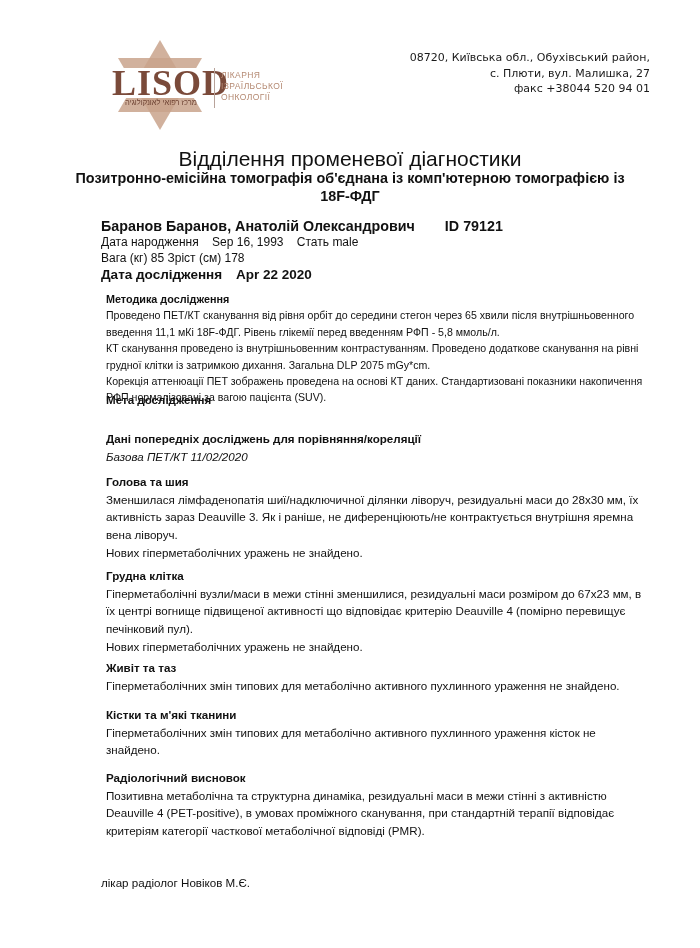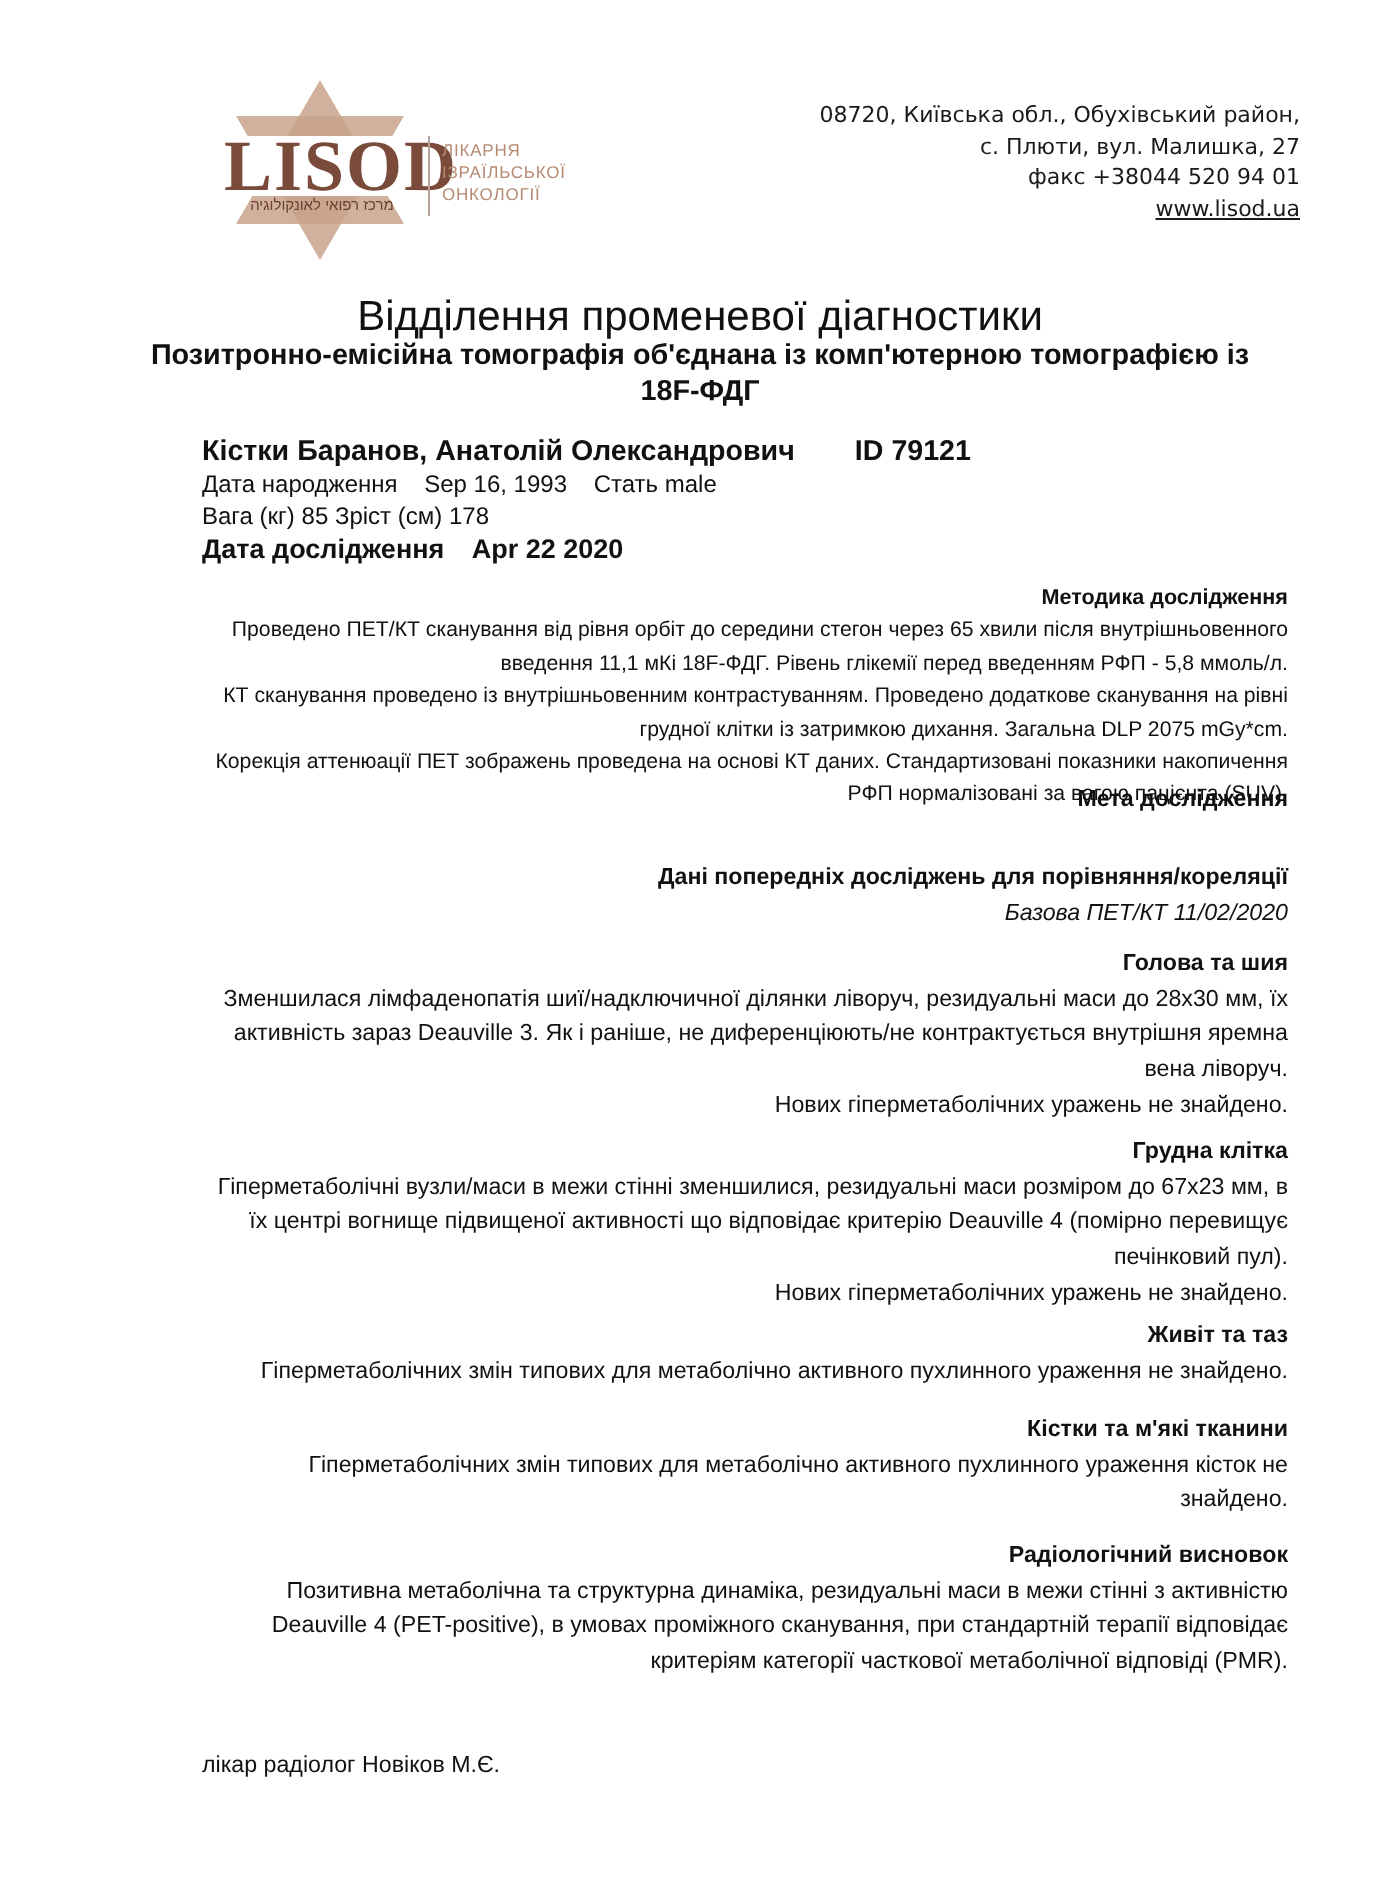--- a/index.html
+++ b/index.html
@@ -32,21 +32,21 @@
     .title-block { position: absolute; left: 60px; width: 580px; top: 149px; text-align: center; }
     .dept { font-size: 21px; line-height: 20px; font-weight: normal; }
     .study { font-size: 14.4px; line-height: 18px; font-weight: bold; }
 
     .patient { position: absolute; left: 101px; top: 218px; width: 520px; font-size: 12px; line-height: 15.5px; }
     .patient .name-row { font-size: 14.3px; font-weight: bold; line-height: 17px; white-space: nowrap; }
     .patient .name-row .pid { margin-left: 26px; }
     .patient .study-date { font-size: 13.5px; font-weight: bold; line-height: 17px; }
     .patient .gap { display: inline-block; width: 10px; }
 
-    .section { position: absolute; left: 84px; width: 560px; font-size: 11.6px; line-height: 17.7px; text-align: right; }
+    .section { position: absolute; left: 106px; width: 560px; font-size: 11.6px; line-height: 17.7px; }
     .section .h { font-weight: bold; }
     .section.small { font-size: 10.6px; line-height: 16.4px; }
     .section.small .h { font-size: 10.8px; }
     .section .it { font-style: italic; }
     .section p { margin: 0; }
 
     .signature { position: absolute; left: 101px; top: 875px; font-size: 11.6px; line-height: 16px; }
   </style>
 </head>
 <body>
@@ -64,32 +64,31 @@
     <div>Лікарня</div>
     <div>Ізраїльської</div>
     <div>Онкології</div>
   </div>
 </div>
 
 <div class="address">
   <div>08720, Київська обл., Обухівський район,</div>
   <div>с. Плюти, вул. Малишка, 27</div>
   <div>факс +38044 520 94 01</div>
-  <div><span class="web">www.lisod.ua</span></div>
 </div>
 
 <div class="title-block">
   <div class="dept">Відділення променевої діагностики</div>
   <div class="study">Позитронно-емісійна томографія об'єднана із комп'ютерною томографією із</div>
   <div class="study">18F-ФДГ</div>
 </div>
 
 <div class="patient">
   <div class="name-row">
-    <span>Кістки</span>
+    <span>Баранов</span>
     <span>Баранов, Анатолій Олександрович</span>
     <span class="pid">
       <span>ID</span>
       <span>79121</span>
     </span>
   </div>
   <div>
     <span>Дата народження</span>
     <span class="gap"></span><span>Sep 16, 1993</span>
     <span class="gap"></span><span>Стать</span>

